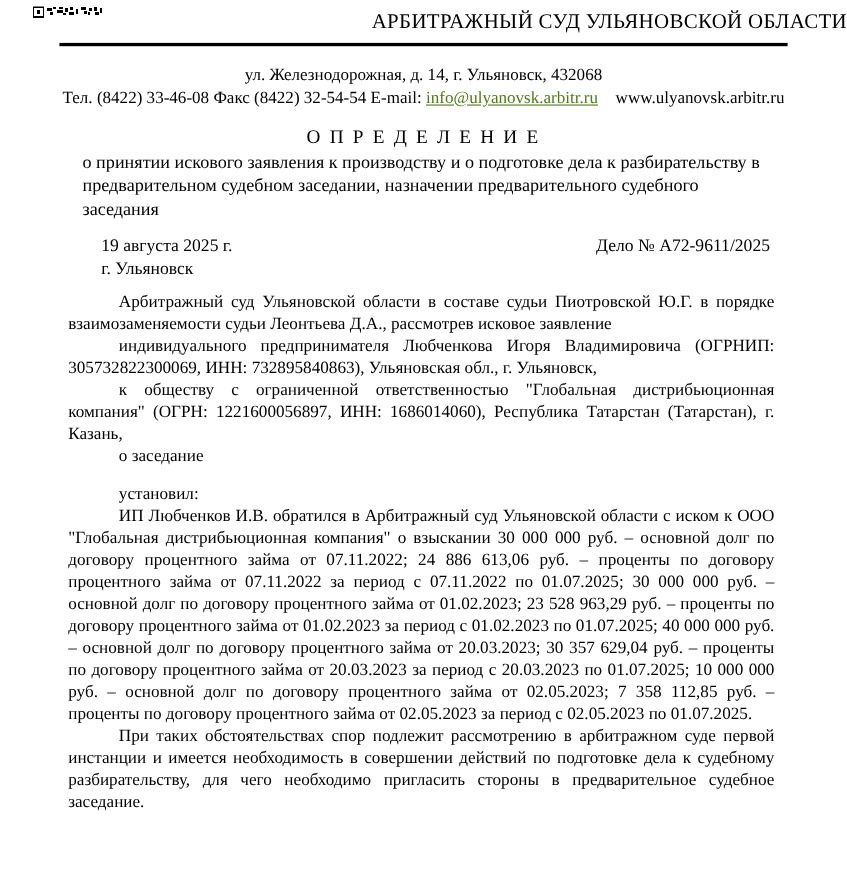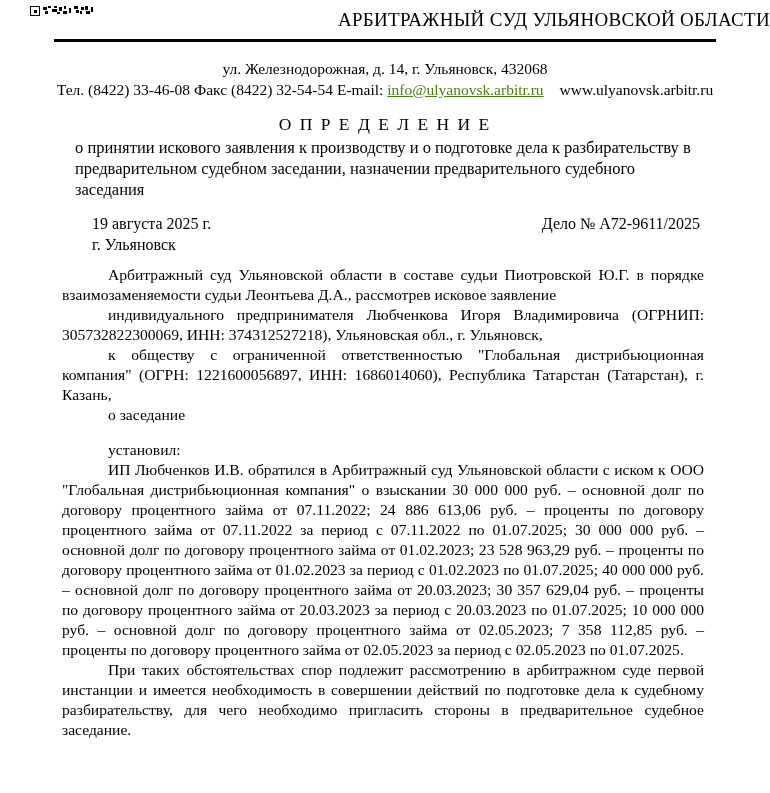--- a/index.html
+++ b/index.html
@@ -139,21 +139,21 @@
 
   <div class="case-row">
     <span>19 августа 2025 г.</span>
     <span>Дело № А72-9611/2025</span>
   </div>
 
   <div class="city">г. Ульяновск</div>
 
   <div class="content">
     <p>Арбитражный суд Ульяновской области в составе судьи Пиотровской Ю.Г. в порядке взаимозаменяемости судьи Леонтьева Д.А., рассмотрев исковое заявление</p>
-    <p>индивидуального предпринимателя Любченкова Игоря Владимировича (ОГРНИП: 305732822300069, ИНН: 374312527218), Ульяновская обл., г. Ульяновск,</p>
+    <p>индивидуального предпринимателя Любченкова Игоря Владимировича (ОГРНИП: 305732822300069, ИНН: 732895840863), Ульяновская обл., г. Ульяновск,</p>
     <p>к обществу с ограниченной ответственностью "Глобальная дистрибьюционная компания" (ОГРН: 1221600056897, ИНН: 1686014060), Республика Татарстан (Татарстан), г. Казань,</p>
     <p>о заседание</p>
     <div class="gap"></div>
     <p>установил:</p>
     <p>ИП Любченков И.В. обратился в Арбитражный суд Ульяновской области с иском к ООО "Глобальная дистрибьюционная компания" о взыскании 30 000 000 руб. – основной долг по договору процентного займа от 07.11.2022; 24 886 613,06 руб. – проценты по договору процентного займа от 07.11.2022 за период с 07.11.2022 по 01.07.2025; 30 000 000 руб. – основной долг по договору процентного займа от 01.02.2023; 23 528 963,29 руб. – проценты по договору процентного займа от 01.02.2023 за период с 01.02.2023 по 01.07.2025; 40 000 000 руб. – основной долг по договору процентного займа от 20.03.2023; 30 357 629,04 руб. – проценты по договору процентного займа от 20.03.2023 за период с 20.03.2023 по 01.07.2025; 10 000 000 руб. – основной долг по договору процентного займа от 02.05.2023; 7 358 112,85 руб. – проценты по договору процентного займа от 02.05.2023 за период с 02.05.2023 по 01.07.2025.</p>
     <p>При таких обстоятельствах спор подлежит рассмотрению в арбитражном суде первой инстанции и имеется необходимость в совершении действий по подготовке дела к судебному разбирательству, для чего необходимо пригласить стороны в предварительное судебное заседание.</p>
   </div>
 
 </div>
 

